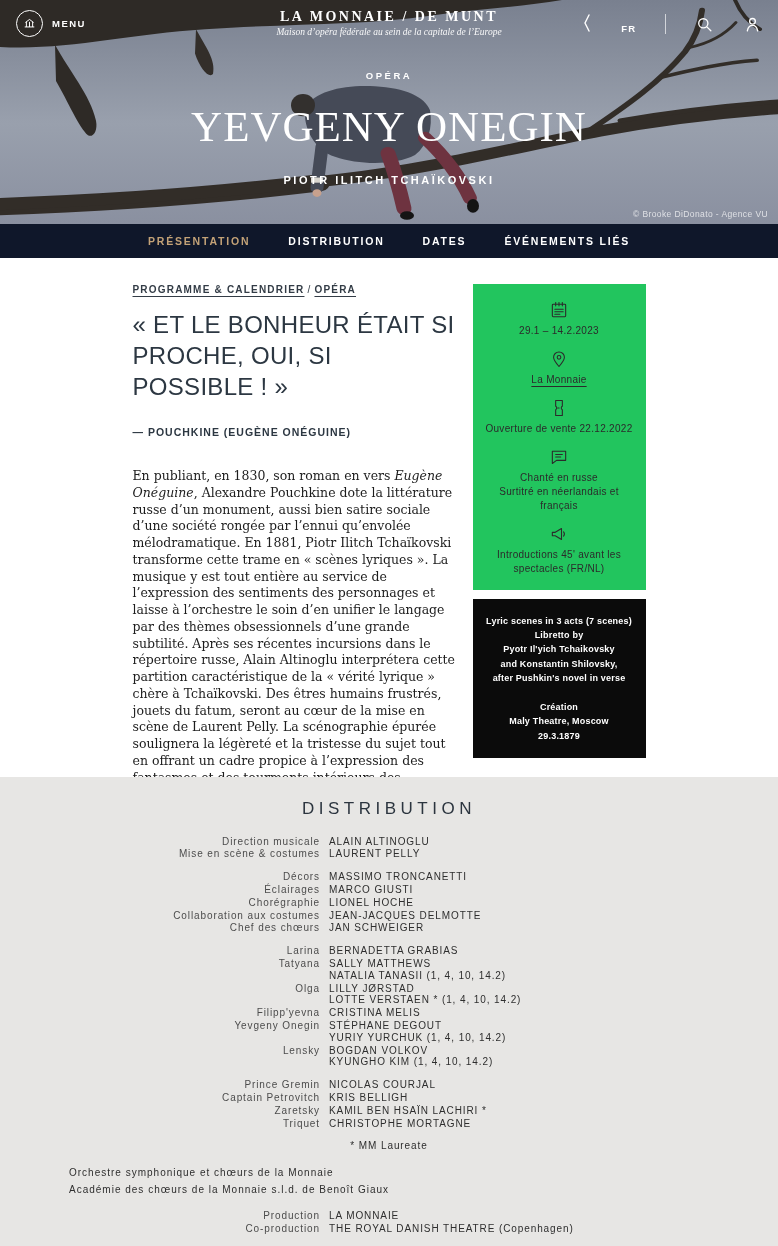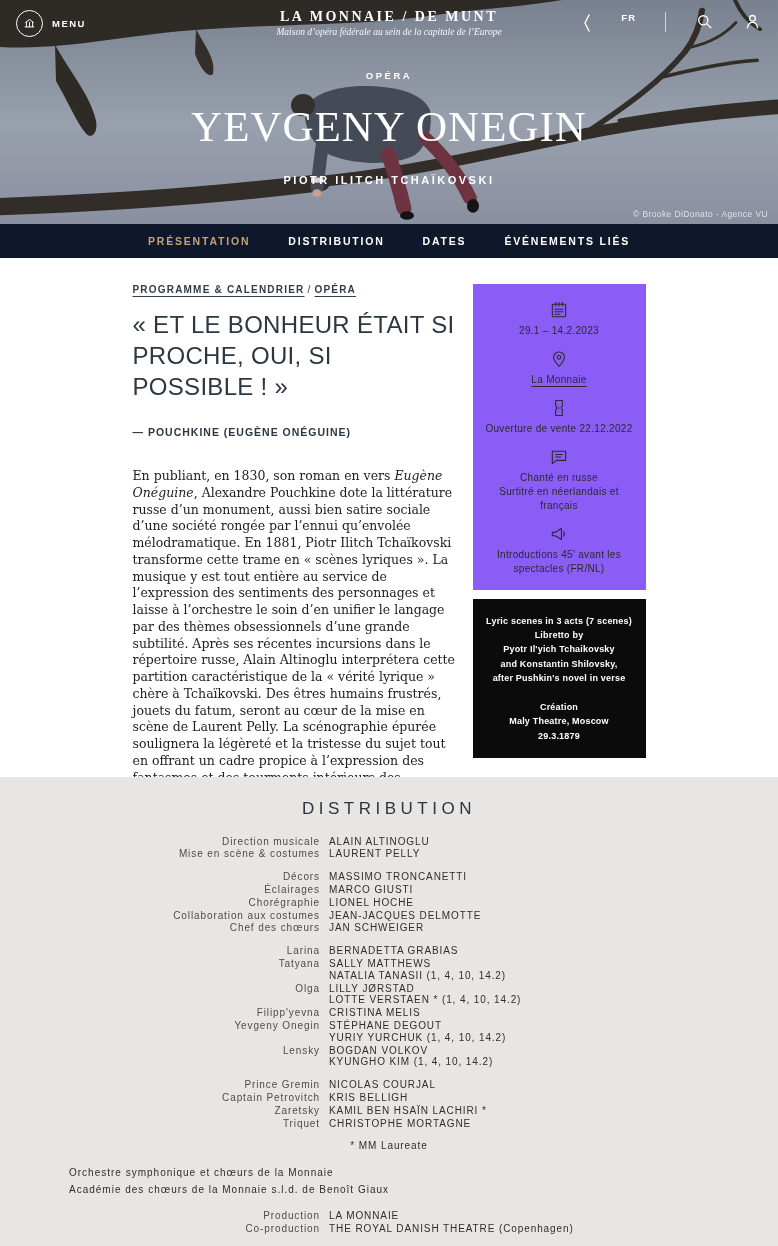--- a/index.html
+++ b/index.html
@@ -11,21 +11,21 @@
   .hero { position:relative; height:260px; overflow:hidden;
           background:linear-gradient(180deg,#79808f 0%,#99a0ad 55%,#8a90a0 100%); color:#fff; }
   .hero svg.photo { position:absolute; inset:0; width:100%; height:100%; }
   .topbar { position:absolute; top:0; left:0; right:0; height:46px; display:flex; align-items:center; padding:0 16px; z-index:5; }
   .menu-btn { display:flex; align-items:center; gap:9px; cursor:pointer; }
   .logo-circle { width:27px; height:27px; border:1.5px solid #fff; border-radius:50%; display:flex; align-items:center; justify-content:center; }
   .menu-label { font-size:9.5px; font-weight:bold; letter-spacing:1.5px; }
   .brand { position:absolute; left:50%; top:9px; transform:translateX(-50%); text-align:center; cursor:pointer; }
   .brand-title { font-family:"Liberation Serif", serif; font-size:14px; font-weight:bold; letter-spacing:2.5px; white-space:nowrap; }
   .brand-sub { font-family:"Liberation Serif", serif; font-style:italic; font-size:9.5px; margin-top:2px; white-space:nowrap; opacity:.95; }
-  .top-right { margin-left:auto; display:flex; align-items:flex-start; gap:29px; }
+  .top-right { margin-left:auto; display:flex; align-items:flex-end; gap:29px; }
   .lang-label { font-size:9.5px; font-weight:bold; letter-spacing:1px; cursor:pointer; }
   .vdiv { width:1px; height:20px; background:rgba(255,255,255,.65); }
   .tr-icon { cursor:pointer; display:flex; }
 
   .hero-inner { position:absolute; inset:0; z-index:3; text-align:center; }
   .hero-category { position:absolute; top:70px; width:100%; font-size:9.5px; font-weight:bold; letter-spacing:2.5px; }
   .hero-title { position:absolute; top:102px; width:100%; font-family:"Liberation Serif", serif; font-weight:400; font-size:43px; letter-spacing:1px; }
   .hero-composer { position:absolute; top:174px; width:100%; font-size:11px; font-weight:bold; letter-spacing:2.5px; }
   .photo-credit { position:absolute; bottom:5px; right:10px; font-size:8.5px; letter-spacing:.4px; color:rgba(255,255,255,.72); z-index:4; }
 
@@ -42,21 +42,21 @@
 
   .breadcrumb { font-size:10px; font-weight:bold; letter-spacing:1.2px; color:#333c46; }
   .breadcrumb a { color:#333c46; text-decoration:underline; text-underline-offset:3px; cursor:pointer; }
   .crumb-sep { margin:0 3px; font-weight:400; }
 
   .quote { margin-top:14px; font-size:24px; line-height:1.3; font-weight:400; letter-spacing:.3px; color:#2c3742; white-space:pre-line; }
   .attribution { margin-top:24px; font-size:10.5px; font-weight:bold; letter-spacing:1px; color:#2c3742; }
   .body-text { margin-top:30px; font-family:"DejaVu Serif", serif; font-size:12.5px; line-height:1.34; color:#1d1d1d; }
   .body-text .it { font-style:italic; }
 
-  .info-box { background:#8b5cf6; padding:16px 8px 14px; text-align:center; color:#2b2b2b; }
+  .info-box { background:#22c55e; padding:16px 8px 14px; text-align:center; color:#2b2b2b; }
   .info-item { margin-bottom:11px; }
   .info-item:last-child { margin-bottom:0; }
   .info-icon { display:inline-flex; margin-bottom:3px; }
   .info-icon svg { stroke:#2b2b2b; fill:none; stroke-width:1.3; stroke-linecap:round; stroke-linejoin:round; }
   .info-text { font-size:10px; letter-spacing:.3px; line-height:1.4; white-space:pre-line; }
   .info-text.link { text-decoration:underline; text-underline-offset:3px; cursor:pointer; }
 
   .creation-box { margin-top:9px; background:#0b0b0b; color:#fff; text-align:center; padding:15px 8px; font-size:9px; font-weight:bold; letter-spacing:.2px; line-height:1.6; white-space:pre-line; }
 
   

